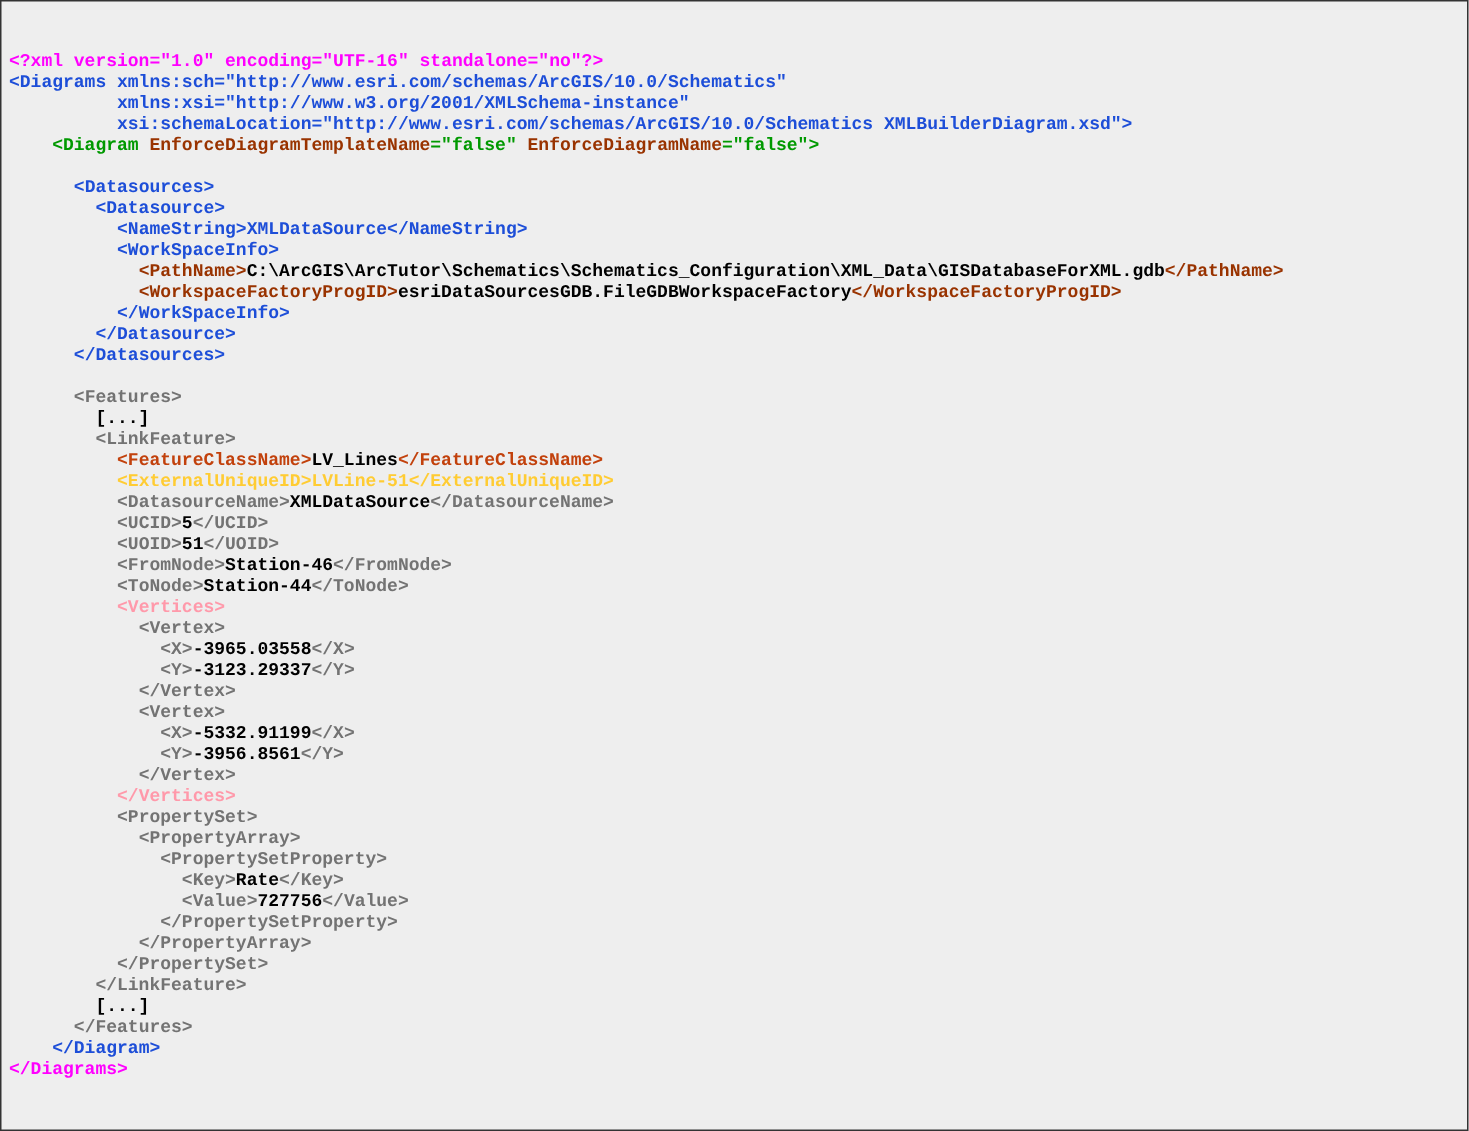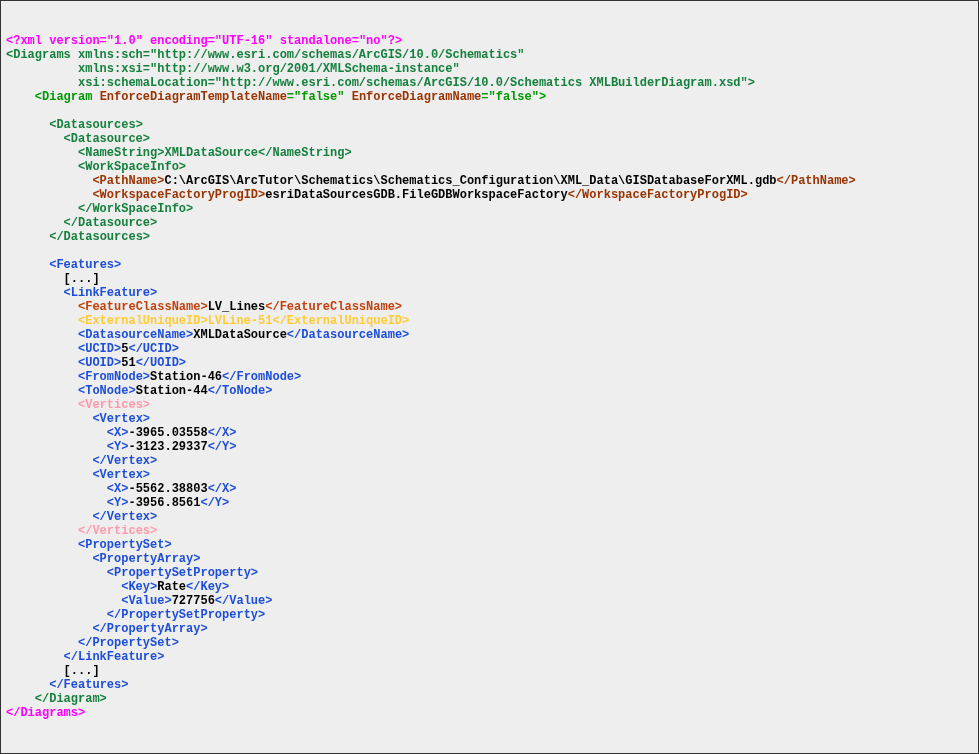--- a/index.html
+++ b/index.html
@@ -14,24 +14,24 @@
     border: 1px solid #333;
     box-sizing: border-box;
     width: 979px;
     height: 754px;
     overflow: hidden;
   }
   .code-container {
     padding: 5px 5px;
   }
   .magenta { color: #ff00ff; }
-  .green { color: #15803d; }
+  .green { color: #1d4ed8; }
   .greenattr { color: #009900; text-align: center; }
   .brown { color: #993300; text-align: center; }
-  .steel { color: #1d4ed8; margin-top: 32px; }
+  .steel { color: #737373; margin-top: 32px; }
   .black { color: #000000; }
   .orange { color: #c2410c; }
   .gold { color: #ffcc33; margin-top: 36px; }
   .pink { color: #ff99aa; }
 </style>
 </head>
 <body>
 
 <div class="code-container"><span class="magenta">&lt;?xml version="<span>1.0</span>" encoding="<span>UTF-16</span>" standalone="<span>no</span>"?&gt;</span>
 <span class="green">&lt;Diagrams xmlns:sch="<span>http://www.esri.com/schemas/ArcGIS/10.0/Schematics</span>"</span>
@@ -58,21 +58,21 @@
 <span>          <span class="steel">&lt;UCID&gt;</span><span class="black">5</span><span class="steel">&lt;/UCID&gt;</span></span>
 <span>          <span class="steel">&lt;UOID&gt;</span><span class="black">51</span><span class="steel">&lt;/UOID&gt;</span></span>
 <span>          <span class="steel">&lt;FromNode&gt;</span><span class="black">Station-46</span><span class="steel">&lt;/FromNode&gt;</span></span>
 <span>          <span class="steel">&lt;ToNode&gt;</span><span class="black">Station-44</span><span class="steel">&lt;/ToNode&gt;</span></span>
 <span>          <span class="pink">&lt;Vertices&gt;</span></span>
 <span>            <span class="steel">&lt;Vertex&gt;</span></span>
 <span>              <span class="steel">&lt;X&gt;</span><span class="black">-3965.03558</span><span class="steel">&lt;/X&gt;</span></span>
 <span>              <span class="steel">&lt;Y&gt;</span><span class="black">-3123.29337</span><span class="steel">&lt;/Y&gt;</span></span>
 <span>            <span class="steel">&lt;/Vertex&gt;</span></span>
 <span>            <span class="steel">&lt;Vertex&gt;</span></span>
-<span>              <span class="steel">&lt;X&gt;</span><span class="black">-5562.38803</span><span class="steel">&lt;/X&gt;</span></span>
+<span>              <span class="steel">&lt;X&gt;</span><span class="black">-5332.91199</span><span class="steel">&lt;/X&gt;</span></span>
 <span>              <span class="steel">&lt;Y&gt;</span><span class="black">-3956.8561</span><span class="steel">&lt;/Y&gt;</span></span>
 <span>            <span class="steel">&lt;/Vertex&gt;</span></span>
 <span>          <span class="pink">&lt;/Vertices&gt;</span></span>
 <span>          <span class="steel">&lt;PropertySet&gt;</span></span>
 <span>            <span class="steel">&lt;PropertyArray&gt;</span></span>
 <span>              <span class="steel">&lt;PropertySetProperty&gt;</span></span>
 <span>                <span class="steel">&lt;Key&gt;</span><span class="black">Rate</span><span class="steel">&lt;/Key&gt;</span></span>
 <span>                <span class="steel">&lt;Value&gt;</span><span class="black">727756</span><span class="steel">&lt;/Value&gt;</span></span>
 <span>              <span class="steel">&lt;/PropertySetProperty&gt;</span></span>
 <span>            <span class="steel">&lt;/PropertyArray&gt;</span></span>

